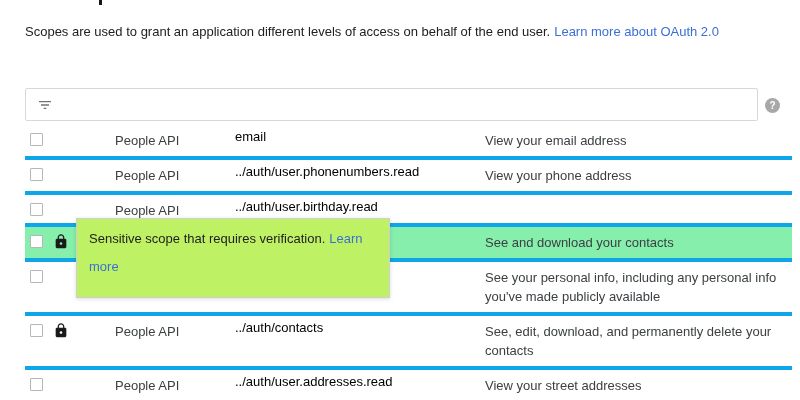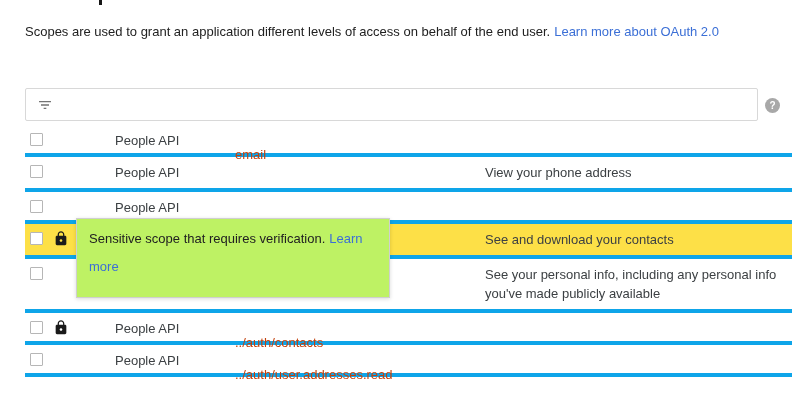--- a/index.html
+++ b/index.html
@@ -29,28 +29,28 @@
   }
   .help {
     position:absolute; left:765px; top:98px; width:15px; height:15px;
     border-radius:50%; background:#a8a8a8; color:#fff;
     font-size:10px; font-weight:bold; line-height:15px; text-align:center;
     cursor:pointer; user-select:none;
   }
 
   .table { position:absolute; left:25px; top:125px; width:767px; }
   .row { position:relative; border-bottom:4px solid #0ea5e9; min-height:32px; }
-  .row.hl { background:#fde047; }
+  .row.hl { background:#86efac; }
   .cb {
     position:absolute; left:5px; top:8px; width:13px; height:13px;
     border:1px solid #b6b6b6; border-radius:1px; background:#fff; cursor:pointer;
   }
   .lock { position:absolute; left:28px; top:5px; width:16px; height:19px; }
   .api   { position:absolute; left:90px;  top:6px; line-height:19px; color:#3c4043; }
-  .scope { position:absolute; left:210px; top:20px; line-height:19px; color:#c2410c; }
+  .scope { position:absolute; left:210px; top:2px; line-height:19px; color:#000000; }
   .desc  { margin-left:460px; width:308px; padding:6px 0; line-height:19px; color:#3c4043; }
 
   .tooltip {
     position:absolute; left:76px; top:218px; width:314px; z-index:5;
     background:#bef264; border:1px solid #cfcfcf;
     box-shadow:0 1px 4px rgba(0,0,0,0.15);
     padding:6px 12px 16px; line-height:28px; color:#212121;
   }
 </style>
 </head>
@@ -71,31 +71,34 @@
   <input type="text" value="" style="">
 </div>
 <div class="help">?</div>
 
 <div class="table">
 
   <div class="row">
     <span class="cb"></span>
     <span class="api">People API</span>
     <span class="scope">email</span>
+    <div class="desc">View your email address</div>
   </div>
 
   <div class="row">
     <span class="cb"></span>
     <span class="api">People API</span>
+    <span class="scope">../auth/user.phonenumbers.read</span>
     <div class="desc">View your phone address</div>
   </div>
 
   <div class="row">
     <span class="cb"></span>
     <span class="api">People API</span>
+    <span class="scope">../auth/user.birthday.read</span>
   </div>
 
   <div class="row hl">
     <span class="cb"></span>
     <svg class="lock" viewBox="0 0 24 24" fill="#1a1a1a">
       <path d="M18 8h-1V6c0-2.76-2.24-5-5-5S7 3.24 7 6v2H6c-1.1 0-2 .9-2 2v10c0 1.1.9 2 2 2h12c1.1 0 2-.9 2-2V10c0-1.1-.9-2-2-2zm-6 9c-1.1 0-2-.9-2-2s.9-2 2-2 2 .9 2 2-.9 2-2 2zM15.1 8H8.9V6c0-1.71 1.39-3.1 3.1-3.1 1.71 0 3.1 1.39 3.1 3.1v2z"></path>
     </svg>
     <span class="api"></span>
     <span class="scope"></span>
     <div class="desc">See and download your contacts</div>
@@ -108,25 +111,27 @@
     <div class="desc">See your personal info, including any personal info you've made publicly available</div>
   </div>
 
   <div class="row">
     <span class="cb"></span>
     <svg class="lock" viewBox="0 0 24 24" fill="#1a1a1a">
       <path d="M18 8h-1V6c0-2.76-2.24-5-5-5S7 3.24 7 6v2H6c-1.1 0-2 .9-2 2v10c0 1.1.9 2 2 2h12c1.1 0 2-.9 2-2V10c0-1.1-.9-2-2-2zm-6 9c-1.1 0-2-.9-2-2s.9-2 2-2 2 .9 2 2-.9 2-2 2zM15.1 8H8.9V6c0-1.71 1.39-3.1 3.1-3.1 1.71 0 3.1 1.39 3.1 3.1v2z"></path>
     </svg>
     <span class="api">People API</span>
     <span class="scope">../auth/contacts</span>
+    <div class="desc">See, edit, download, and permanently delete your contacts</div>
   </div>
 
   <div class="row">
     <span class="cb"></span>
     <span class="api">People API</span>
     <span class="scope">../auth/user.addresses.read</span>
+    <div class="desc">View your street addresses</div>
   </div>
 
 </div>
 
 <div class="tooltip">
   <span>Sensitive scope that requires verification.</span><a class="link sp-l">Learn more</a>
 </div>
 
 </body></html>

